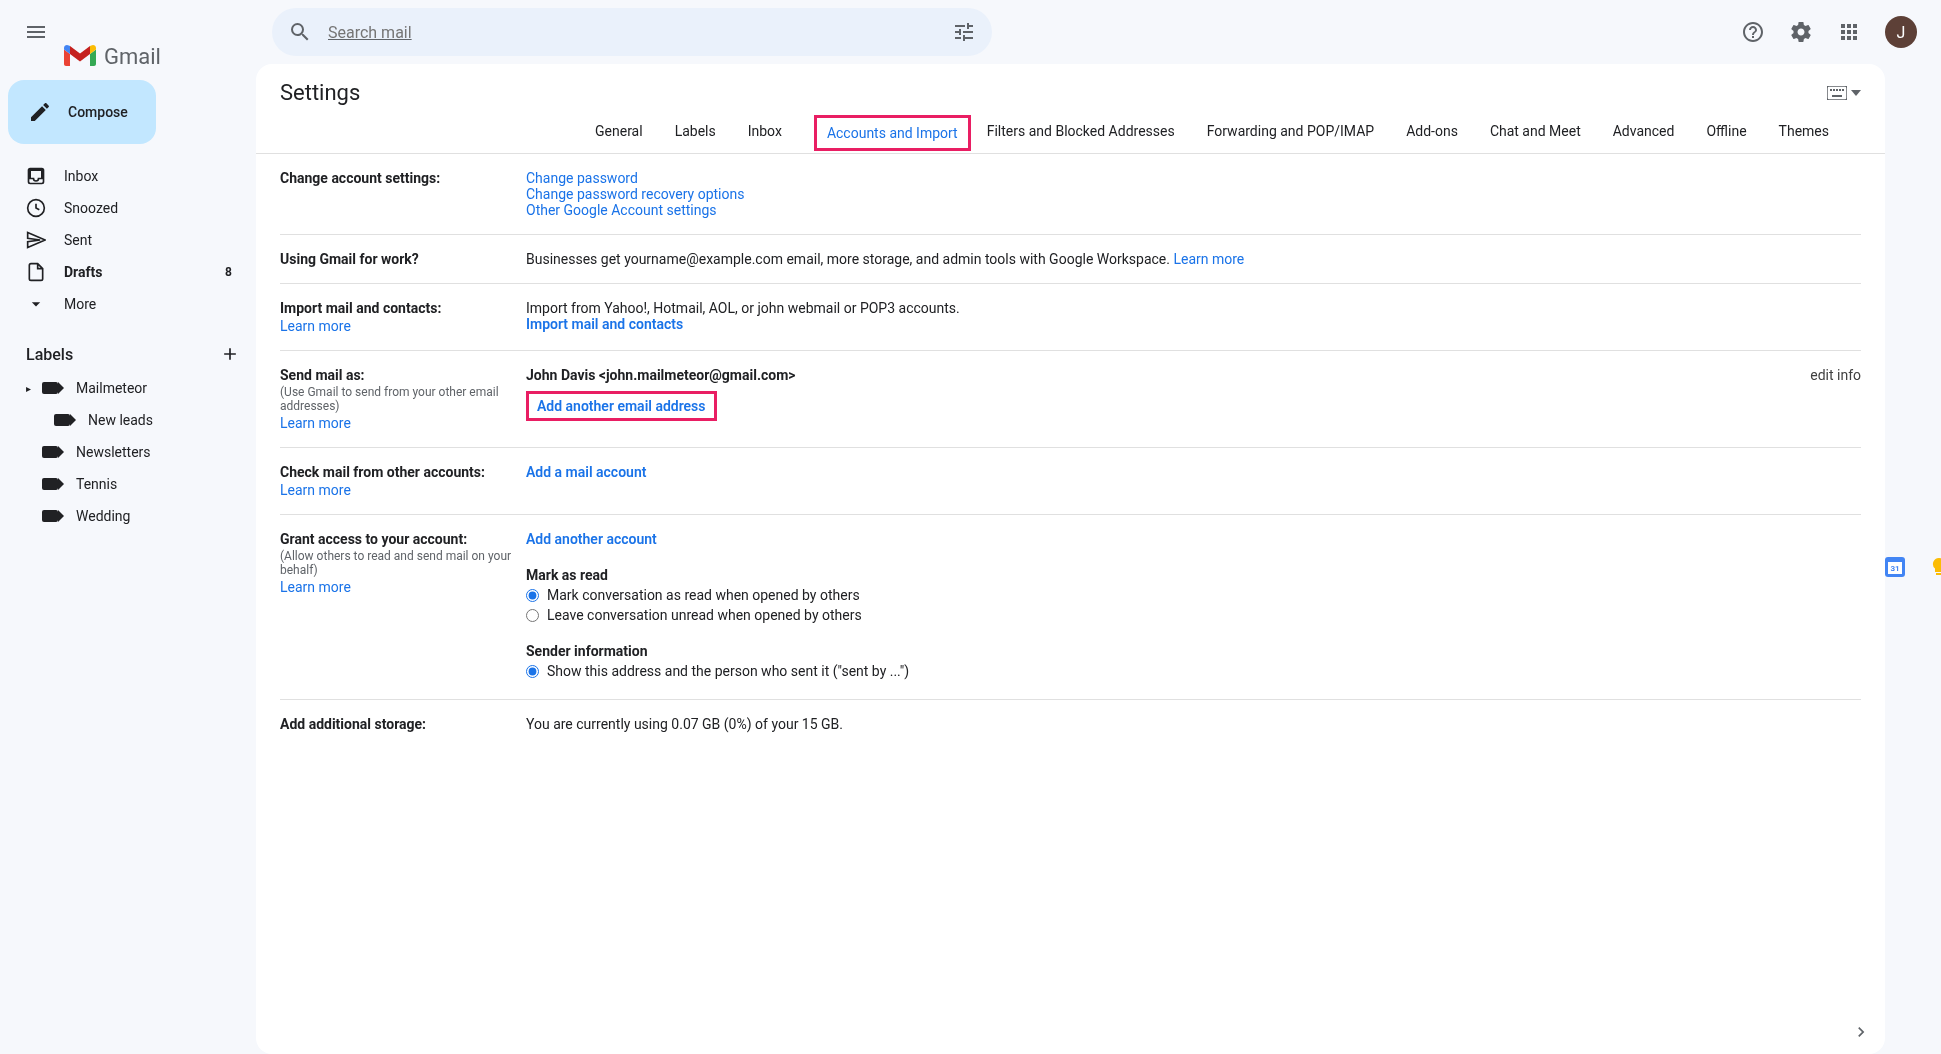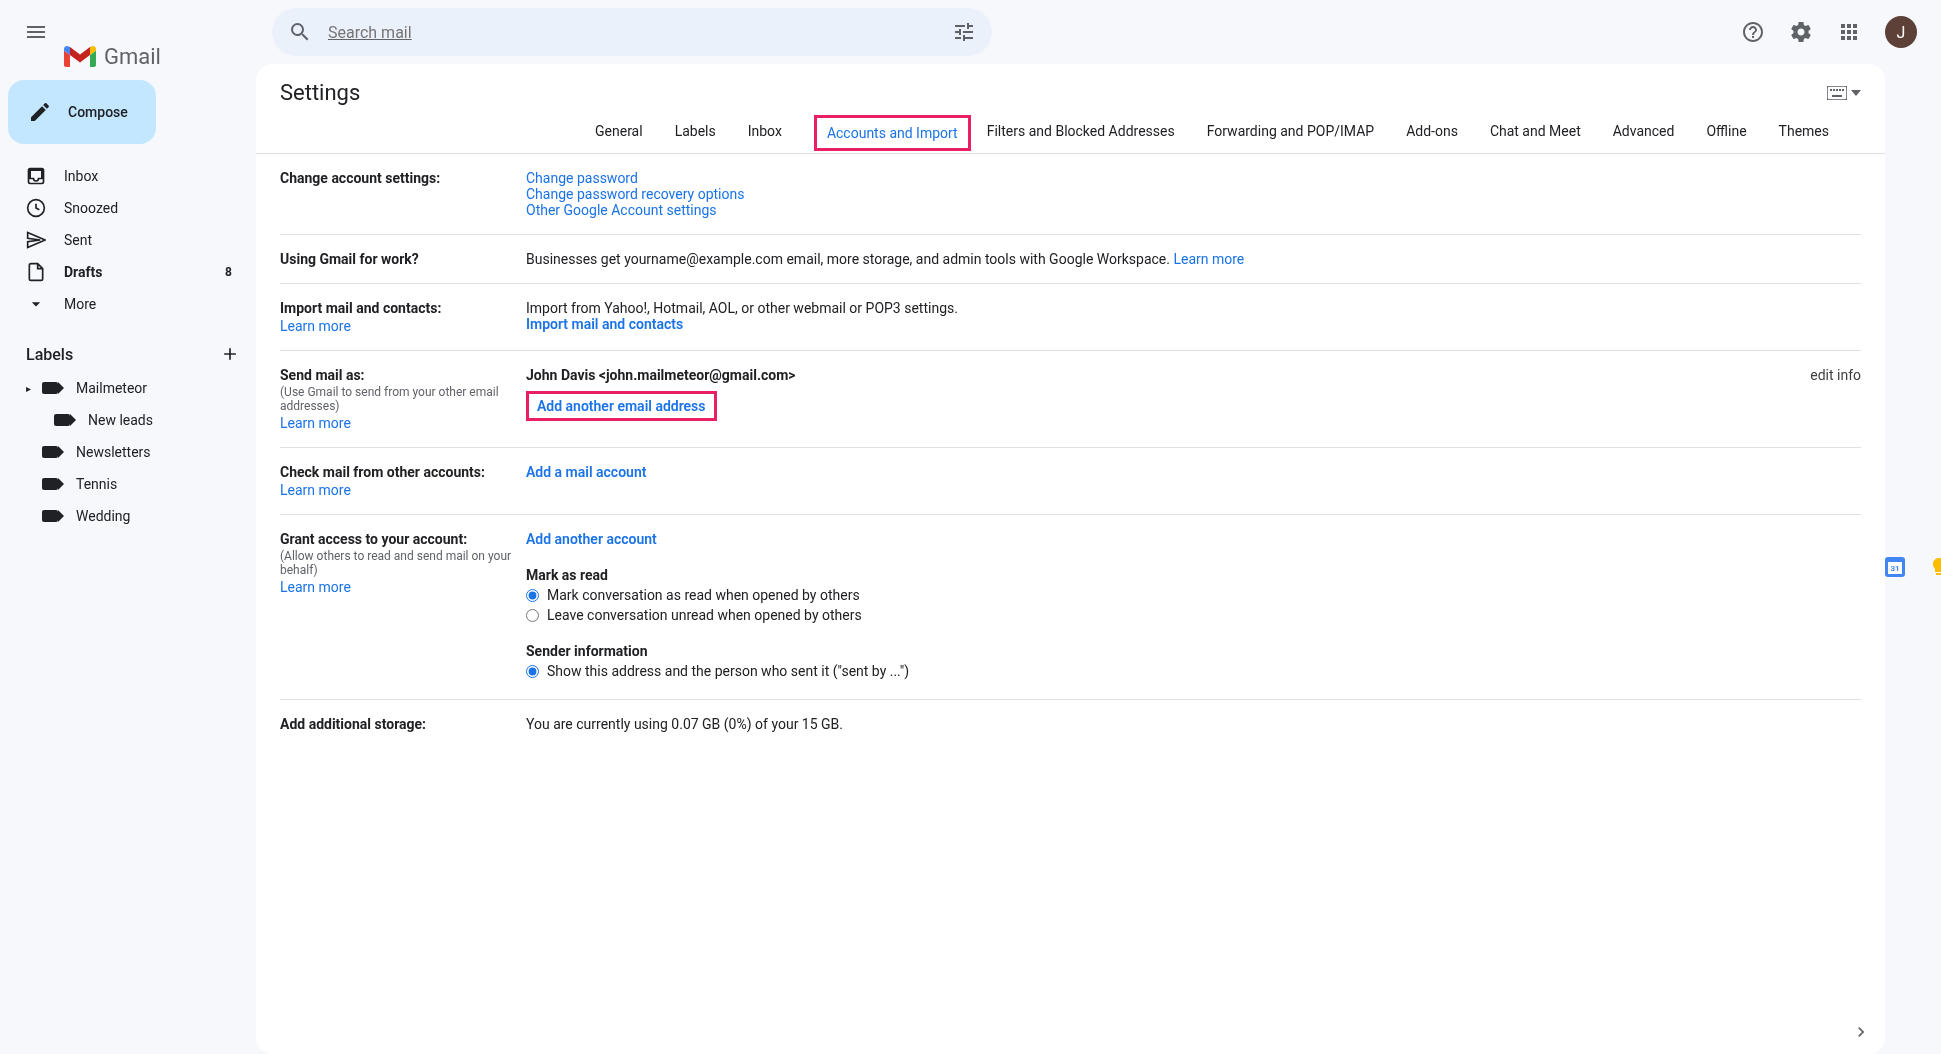--- a/index.html
+++ b/index.html
@@ -2,21 +2,21 @@
 <html><head>
 <meta charset="utf-8">
 <style>
 * { box-sizing: border-box; margin: 0; padding: 0; font-family: 'Google Sans', Roboto, Arial, sans-serif; }
 body { background: #f6f8fc; color: #202124; overflow: hidden; }
 .app { display: flex; flex-direction: column; height: 1054px; width: 1941px; }
 
 
 .header { display: flex; align-items: center; padding: 8px 8px; height: 64px; }
 .menu-btn { width: 48px; height: 48px; display: flex; align-items: center; justify-content: center; border-radius: 50%; cursor: pointer; margin-left: 4px; }
-.logo-area { display: flex; align-items: flex-end; margin-left: 4px; width: 200px; margin-top: 48px; }
+.logo-area { display: flex; align-items: center; margin-left: 4px; width: 200px; margin-top: 48px; }
 .gmail-text { font-size: 22px; color: #5f6368; margin-left: 8px; }
 .search-bar { flex: 0 0 720px; background: #eaf1fb; border-radius: 30px; height: 48px; display: flex; align-items: center; padding: 0 8px; margin-left: 8px; }
 .search-bar input { flex: 1; border: none; background: transparent; font-size: 16px; outline: none; padding: 0 8px; color: #5f6368; text-decoration: underline; }
 .search-icon-btn, .tune-btn { width: 40px; height: 40px; display: flex; align-items: center; justify-content: center; border-radius: 50%; cursor: pointer; }
 .header-right { margin-left: auto; display: flex; align-items: center; gap: 8px; padding-right: 16px; }
 .icon-btn { width: 40px; height: 40px; display: flex; align-items: center; justify-content: center; border-radius: 50%; cursor: pointer; }
 .avatar { width: 32px; height: 32px; border-radius: 50%; background: #5d4037; color: white; display: flex; align-items: center; justify-content: center; font-size: 16px; margin-left: 8px; }
 
 
 .body { display: flex; flex: 1; overflow: hidden; }
@@ -246,21 +246,21 @@
             <span>Businesses get yourname@example.com email, more storage, and admin tools with Google Workspace. </span><a href="#">Learn more</a>
           </div>
         </div>
 
         <div class="setting-row">
           <div class="setting-label">
             <span>Import mail and contacts:</span>
             <a href="#">Learn more</a>
           </div>
           <div class="setting-value">
-            <div>Import from Yahoo!, Hotmail, AOL, or other webmail or POP3 settings.</div>
+            <div>Import from Yahoo!, Hotmail, AOL, or john webmail or POP3 accounts.</div>
             <div><a href="#" class="bold-link">Import mail and contacts</a></div>
           </div>
         </div>
 
         <div class="setting-row">
           <div class="setting-label">
             <span>Send mail as:</span>
             <div class="subtext">(Use Gmail to send from your other email addresses)</div>
             <a href="#">Learn more</a>
           </div>

